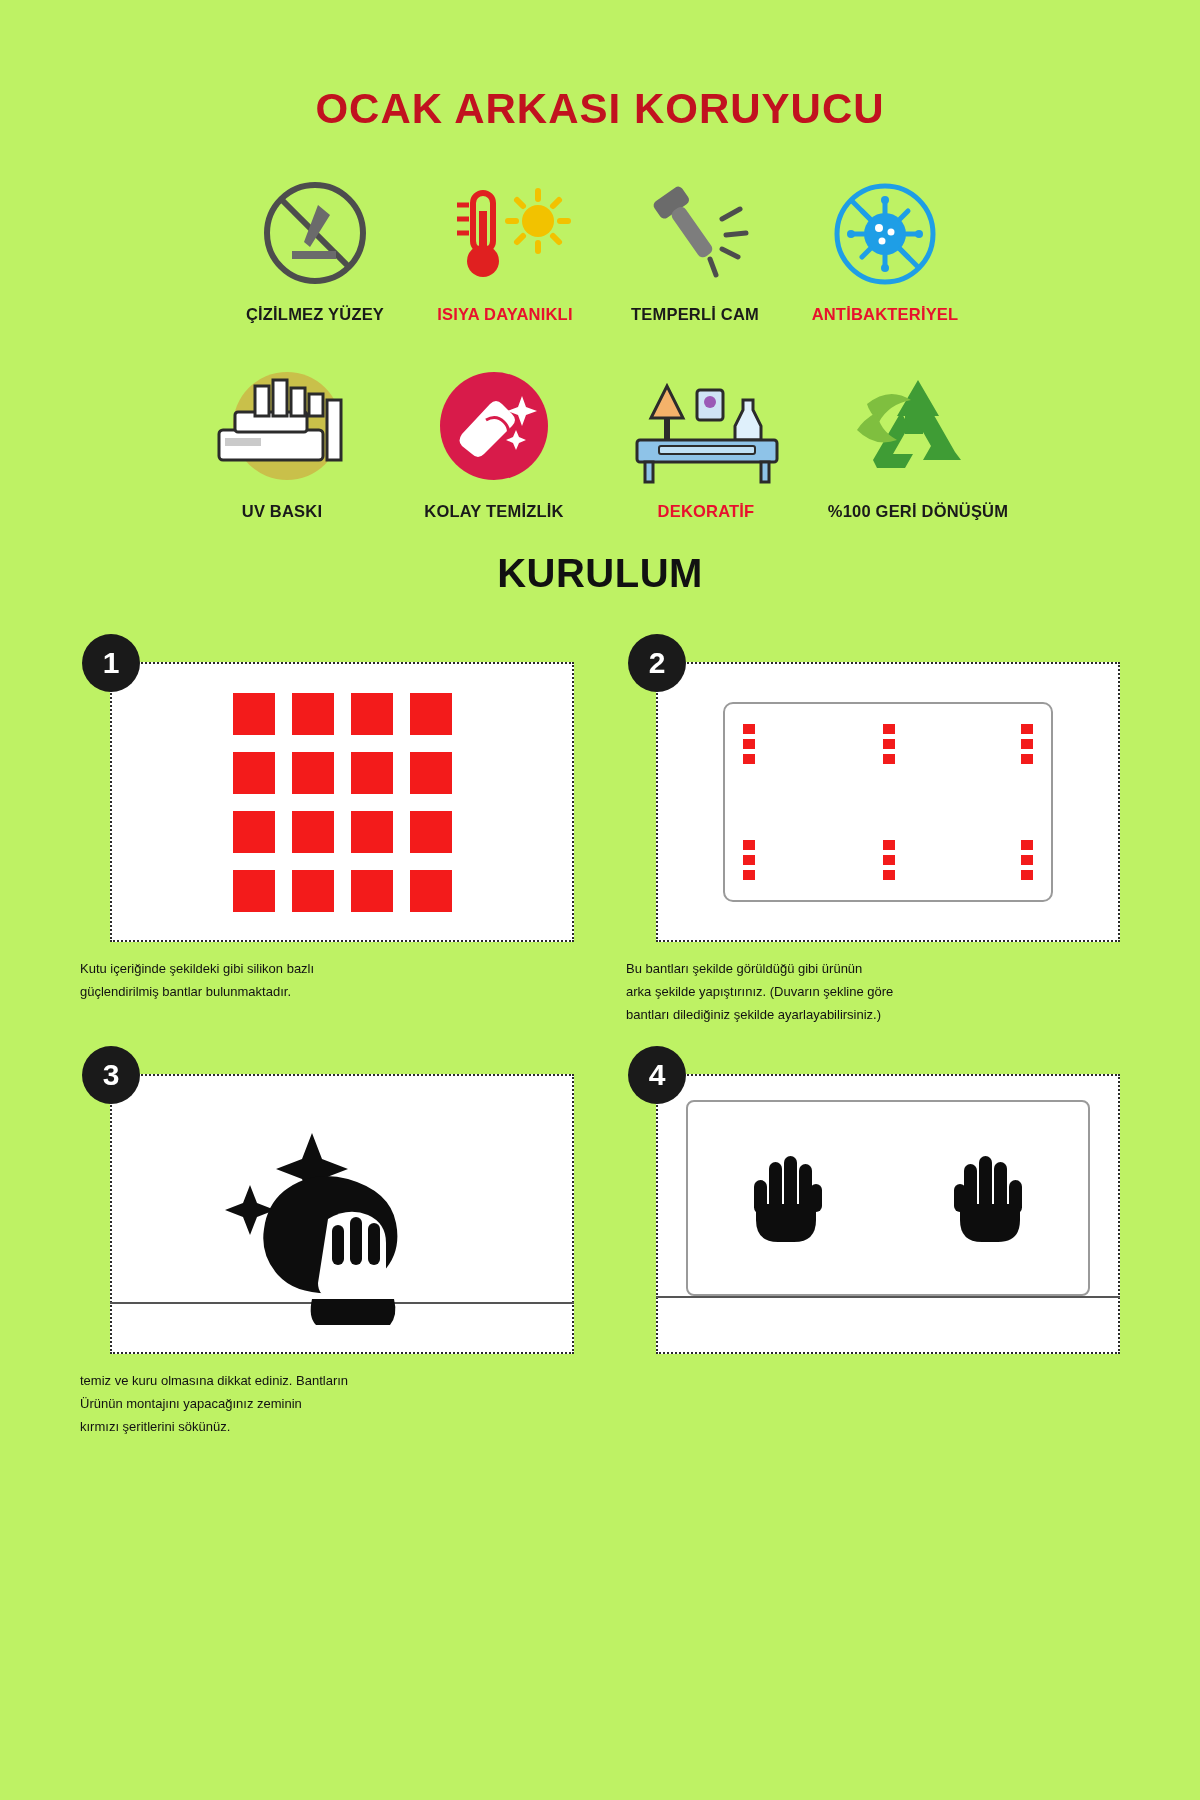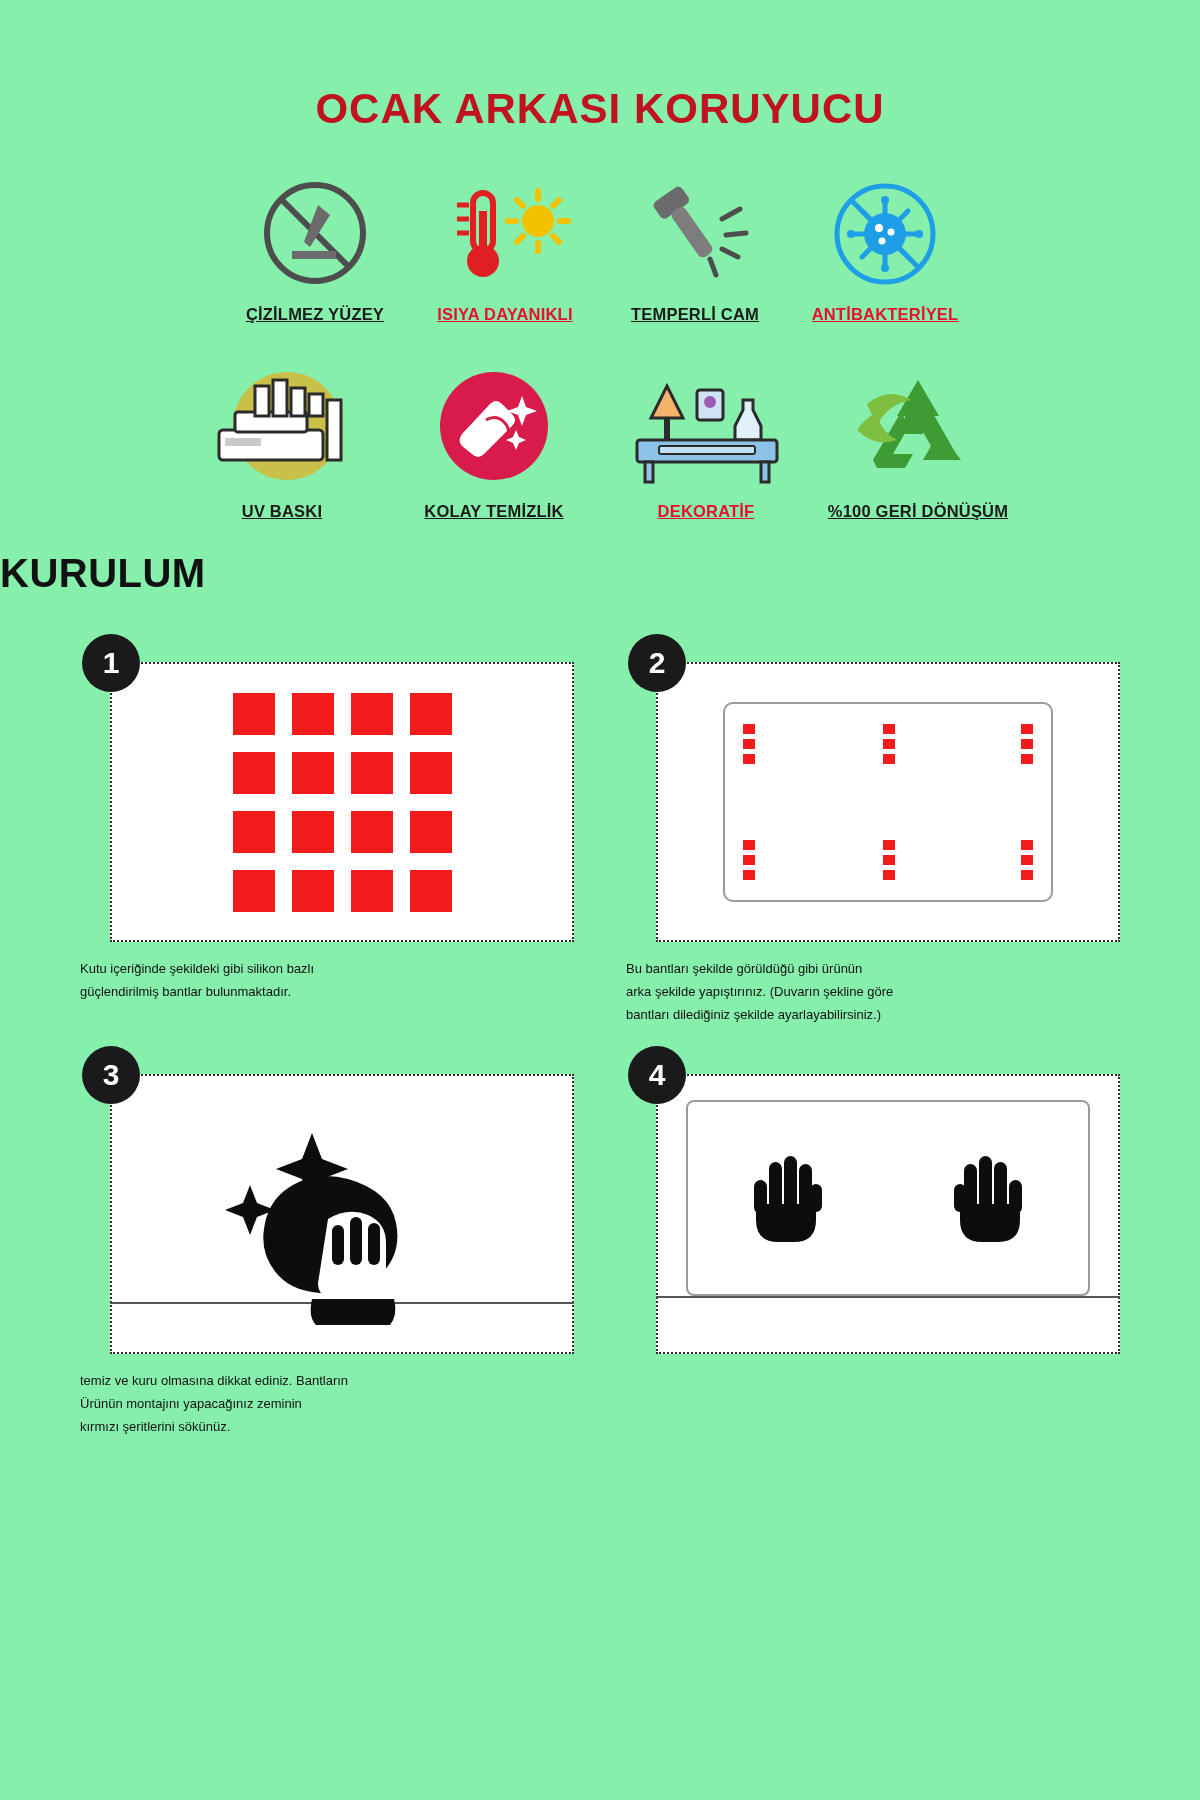--- a/index.html
+++ b/index.html
@@ -5,21 +5,21 @@
   * { box-sizing: border-box; margin: 0; padding: 0; }
   html, body {
     width: 1200px; height: 1800px;
     background: #ffffff;
     font-family: "Liberation Sans", sans-serif;
     color: #1a1a1a;
   }
   .page {
     position: relative;
     width: 1200px; height: 1800px;
-    background: #86efac;
+    background: #bef264;
     overflow: hidden;
   }
 
   
   .main-title {
     text-align: center;
     color: #c1121f;
     font-size: 42px;
     font-weight: bold;
     letter-spacing: 1px;
@@ -46,32 +46,31 @@
     align-items: center;
     justify-content: center;
   }
   .feature .cap {
     margin-top: 10px;
     font-size: 16.5px;
     font-weight: bold;
     letter-spacing: .2px;
     text-align: center;
     white-space: nowrap;
-    text-decoration: underline;
   }
   .cap.dark { color: #1a1a1a; }
   .cap.red  { color: #e8112d; }
 
   .feature-row.row2 { margin-top: 40px; gap: 16px; }
   .feature-row.row2 .feature { width: 196px; }
   .feature-row.row2 .glyph { height: 128px; }
 
   
   .section-title {
-    text-align: left;
+    text-align: center;
     font-size: 40px;
     font-weight: bold;
     margin-top: 30px;
     letter-spacing: .5px;
     color: #111;
   }
 
   
   .steps {
     margin: 40px 80px 0 80px;

